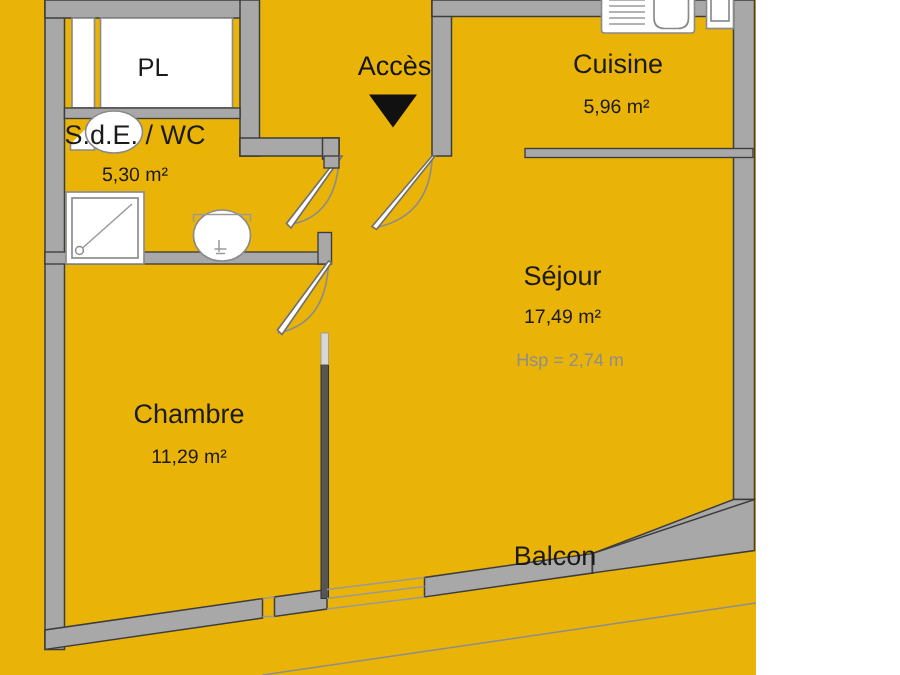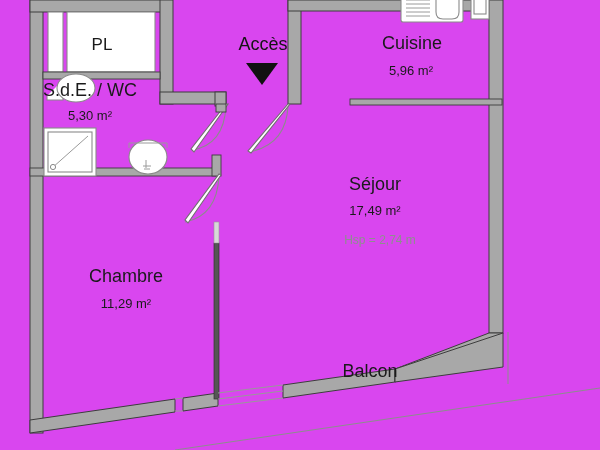--- a/index.html
+++ b/index.html
@@ -2,23 +2,23 @@
 <html><head>
 <meta charset="utf-8">
 <style>
   html, body {
     margin: 0;
     padding: 0;
     background: #ffffff;
   }
   #plan-root {
     position: relative;
-    width: 600px;
+    width: 504px;
     height: 450px;
-    background: #d946ef;
+    background: #eab308;
     overflow: hidden;
     font-family: "Liberation Sans", sans-serif;
   }
   #plan-svg {
     position: absolute;
     left: 0;
     top: 0;
     width: 600px;
     height: 450px;
     display: block;

